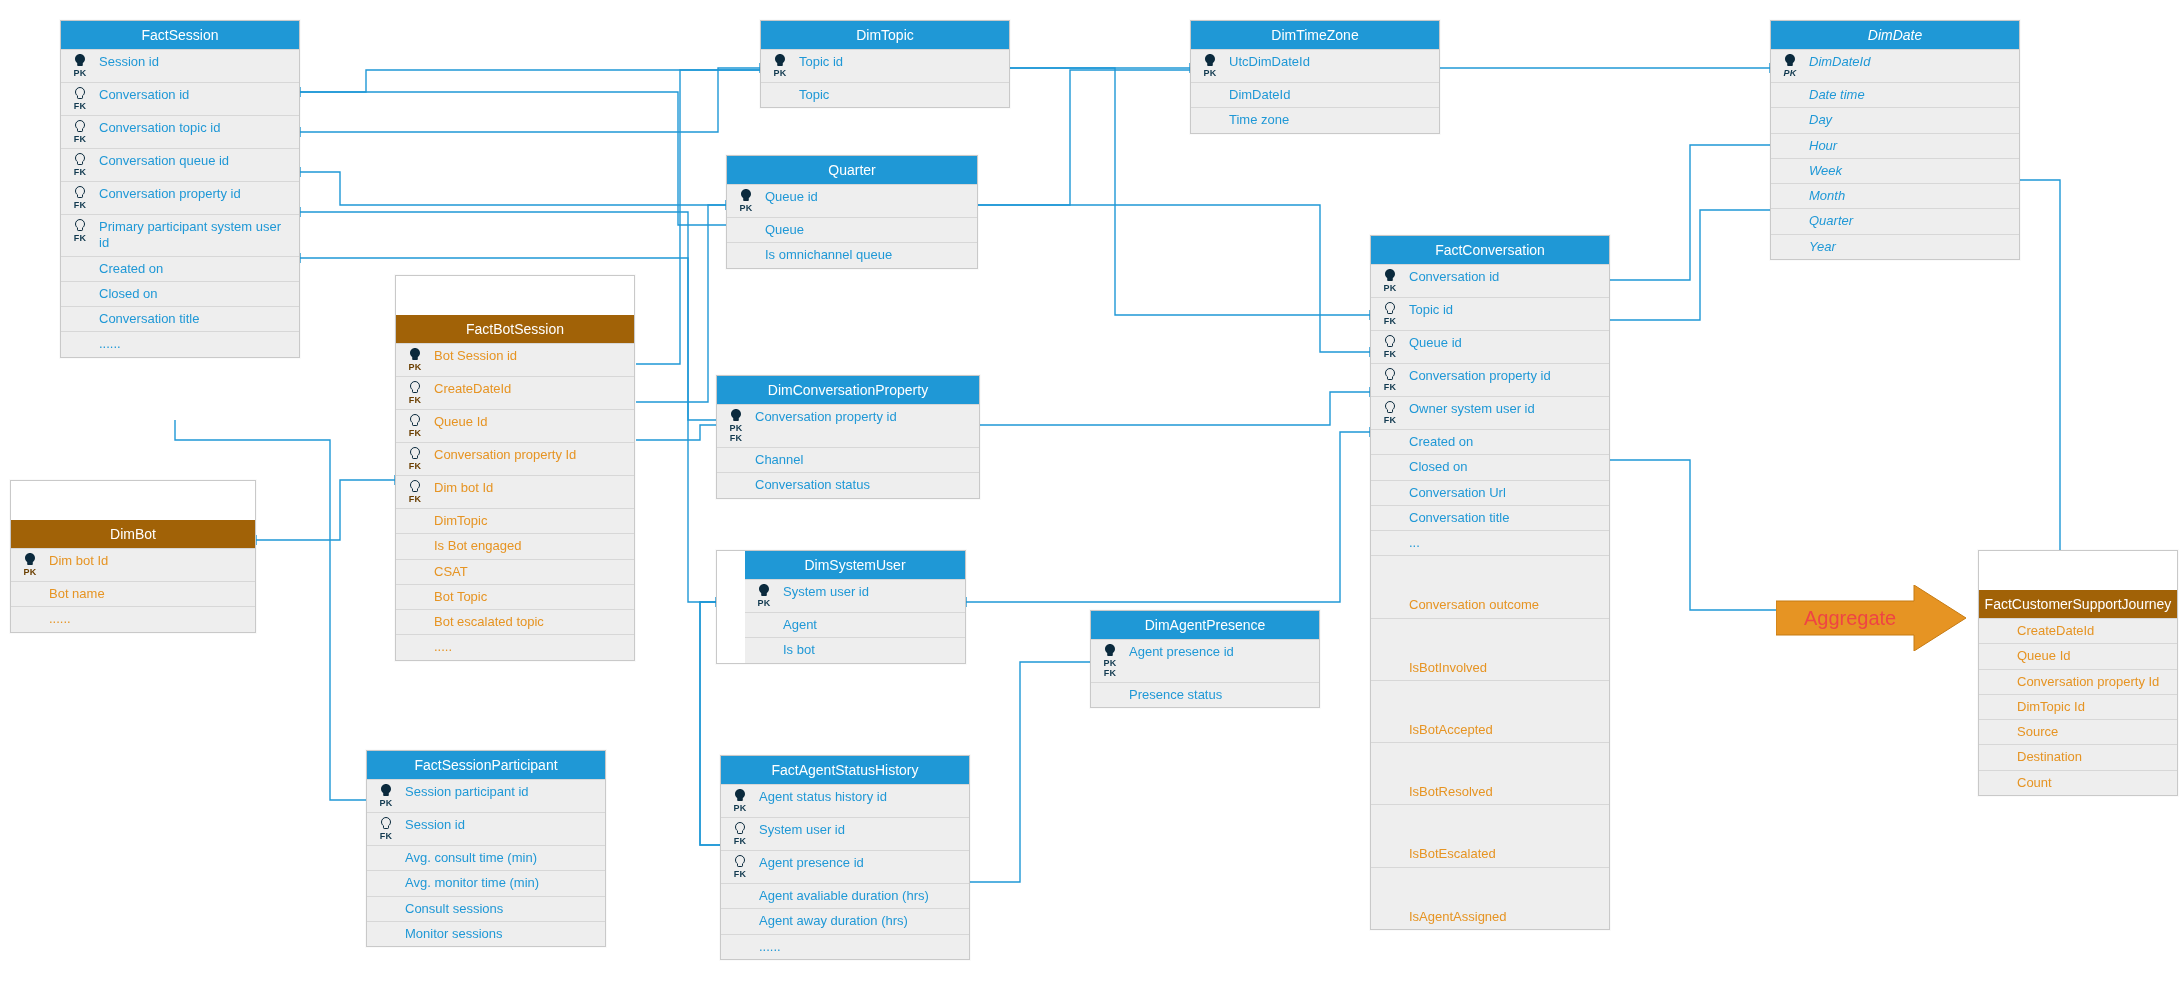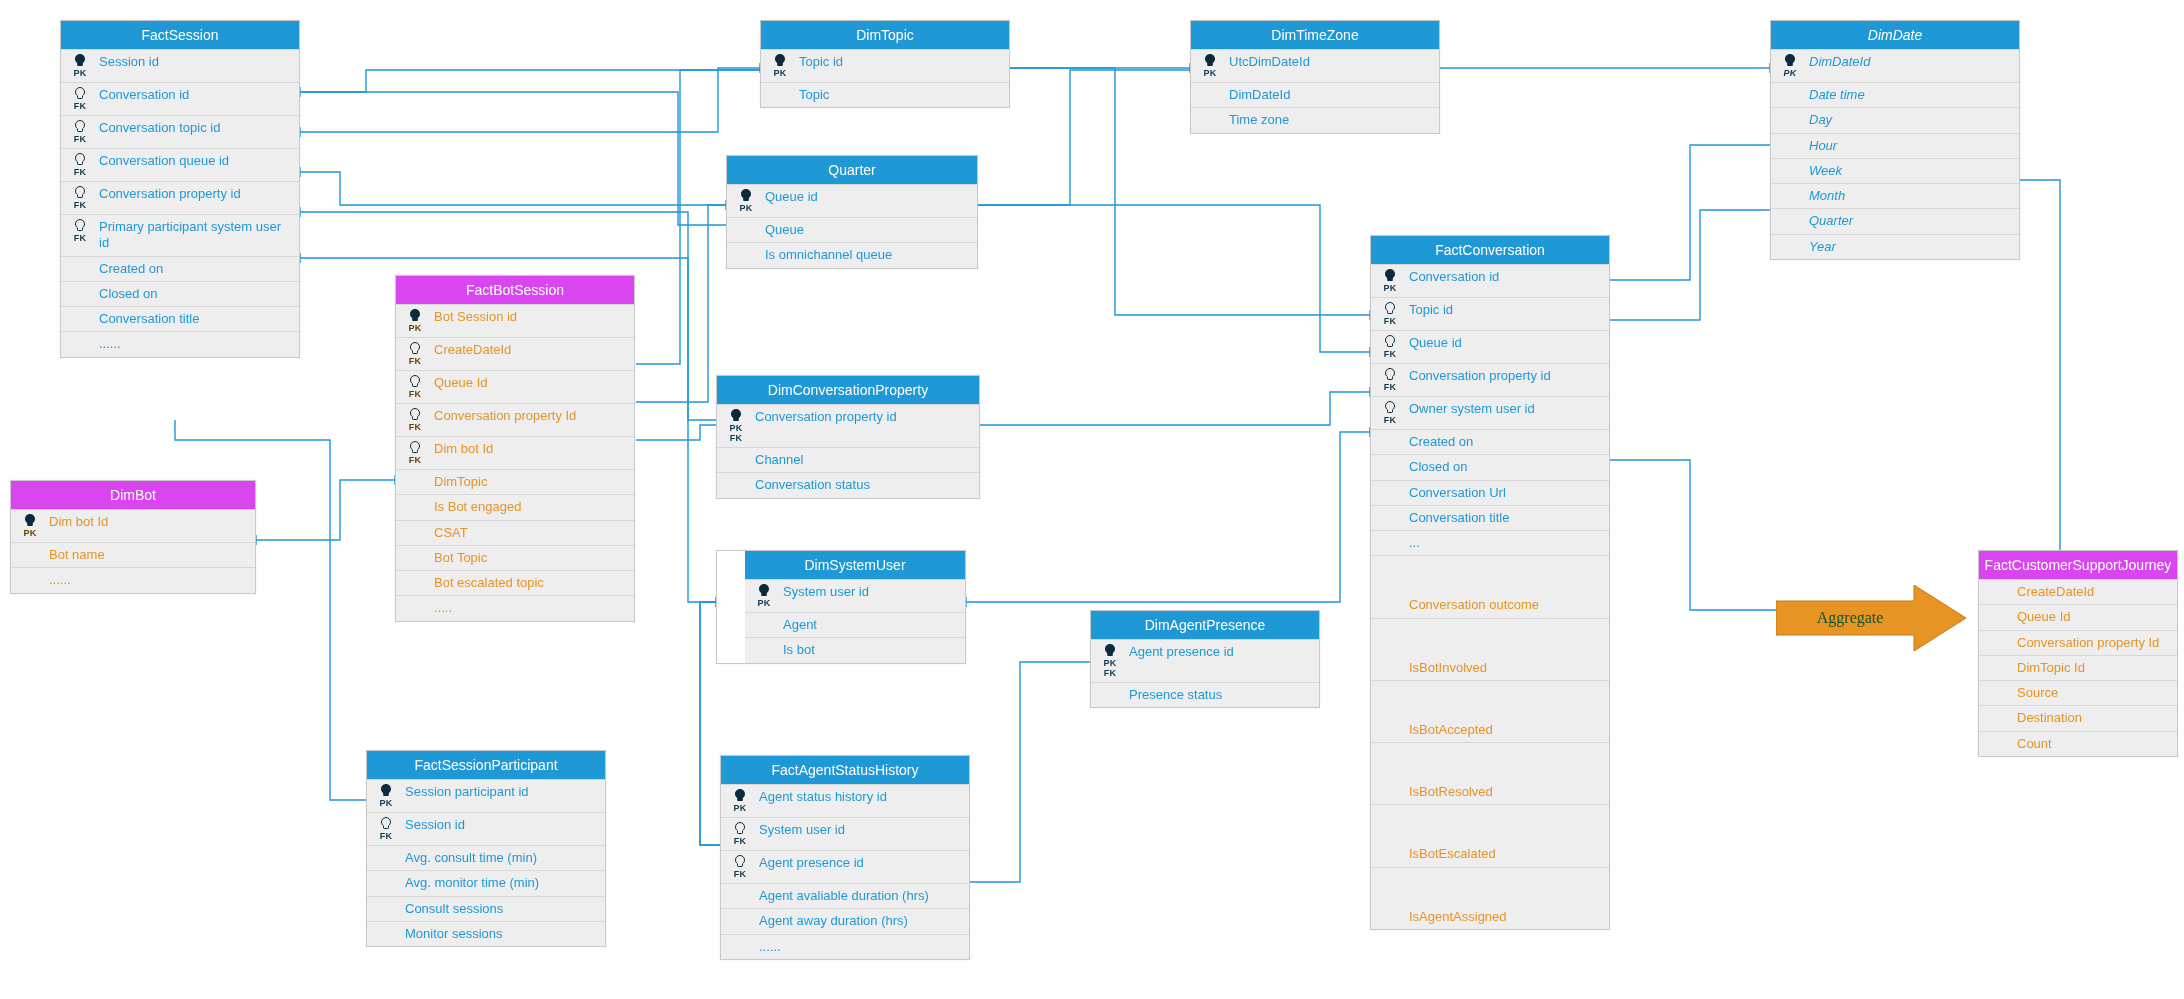--- a/index.html
+++ b/index.html
@@ -32,21 +32,21 @@
   }
   .tbl .hdr {
     color: #fff;
     text-align: center;
     padding: 6px 4px;
     font-size: 14px;
     white-space: nowrap;
     overflow: hidden;
   }
   .tbl.blue .hdr { background: #1f98d6; }
-  .tbl.orange .hdr { background: #d946ef; }
+  .tbl.orange .hdr { background: #a16207; margin-top: 39px; }
   .tbl .row {
     display: flex;
     align-items: flex-start;
     border-top: 1px solid #d7d7d7;
     background: #eeeeee;
     min-height: 24px;
     padding: 4px 6px 4px 4px;
   }
   .tbl .row:first-of-type { border-top: none; }
   .tbl .keycol {
@@ -76,25 +76,24 @@
     flex: 1;
     padding-left: 4px;
     line-height: 1.25;
     white-space: normal;
   }
   .bulb svg { display:block; }
 
   
   .agg {
     position: absolute;
-    color: #14532d;
-    font-size: 16px;
+    color: #ef4444;
+    font-size: 20px;
     font-weight: 500;
     text-align: center;
-    font-family: Liberation Serif, serif;
   }
   .agg svg { display:block; }
   .agg .txt {
     position: absolute;
     left: 0; top: 50%;
     transform: translateY(-50%);
     width: 78%;
     text-align: center;
   }
 </style>

